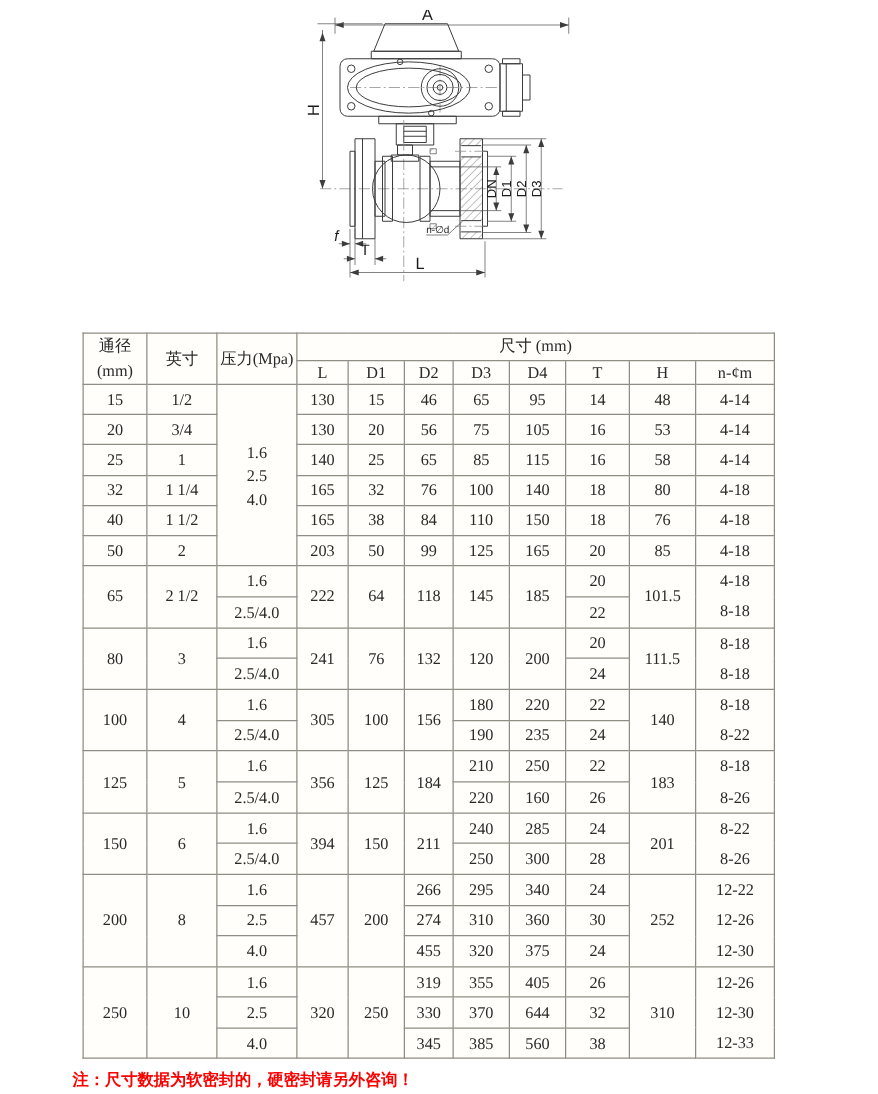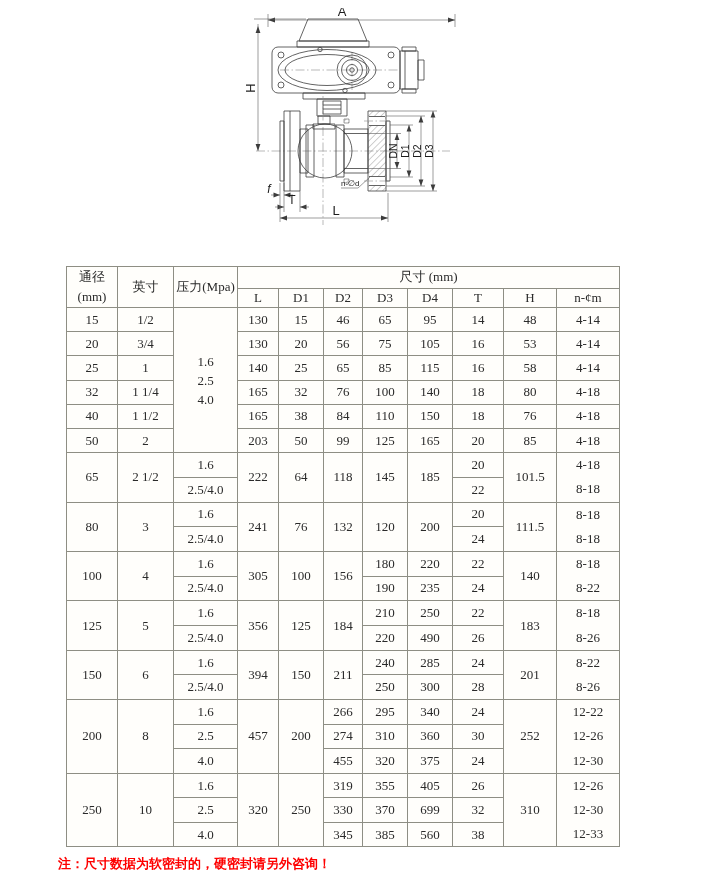--- a/index.html
+++ b/index.html
@@ -383,21 +383,21 @@
           <td>22</td>
           <td rowspan="2">183</td>
           <td rowspan="2" class="ml" style="line-height: 24.2px;">
             <div>8-18</div>
             <div>8-26</div>
           </td>
         </tr>
         <tr class="data">
           <td>2.5/4.0</td>
           <td>220</td>
-          <td>490</td>
+          <td>160</td>
           <td>26</td>
         </tr>
         <tr class="data">
           <td rowspan="2">150</td>
           <td rowspan="2">6</td>
           <td>1.6</td>
           <td rowspan="2">394</td>
           <td rowspan="2">150</td>
           <td rowspan="2">211</td>
           <td>240</td>
@@ -460,21 +460,21 @@
           <td rowspan="3" class="ml" style="line-height: 24.2px;">
             <div>12-26</div>
             <div>12-30</div>
             <div>12-33</div>
           </td>
         </tr>
         <tr class="data">
           <td>2.5</td>
           <td>330</td>
           <td>370</td>
-          <td>699</td>
+          <td>644</td>
           <td>32</td>
         </tr>
         <tr class="data">
           <td>4.0</td>
           <td>345</td>
           <td>385</td>
           <td>560</td>
           <td>38</td>
         </tr>
       </tbody>

